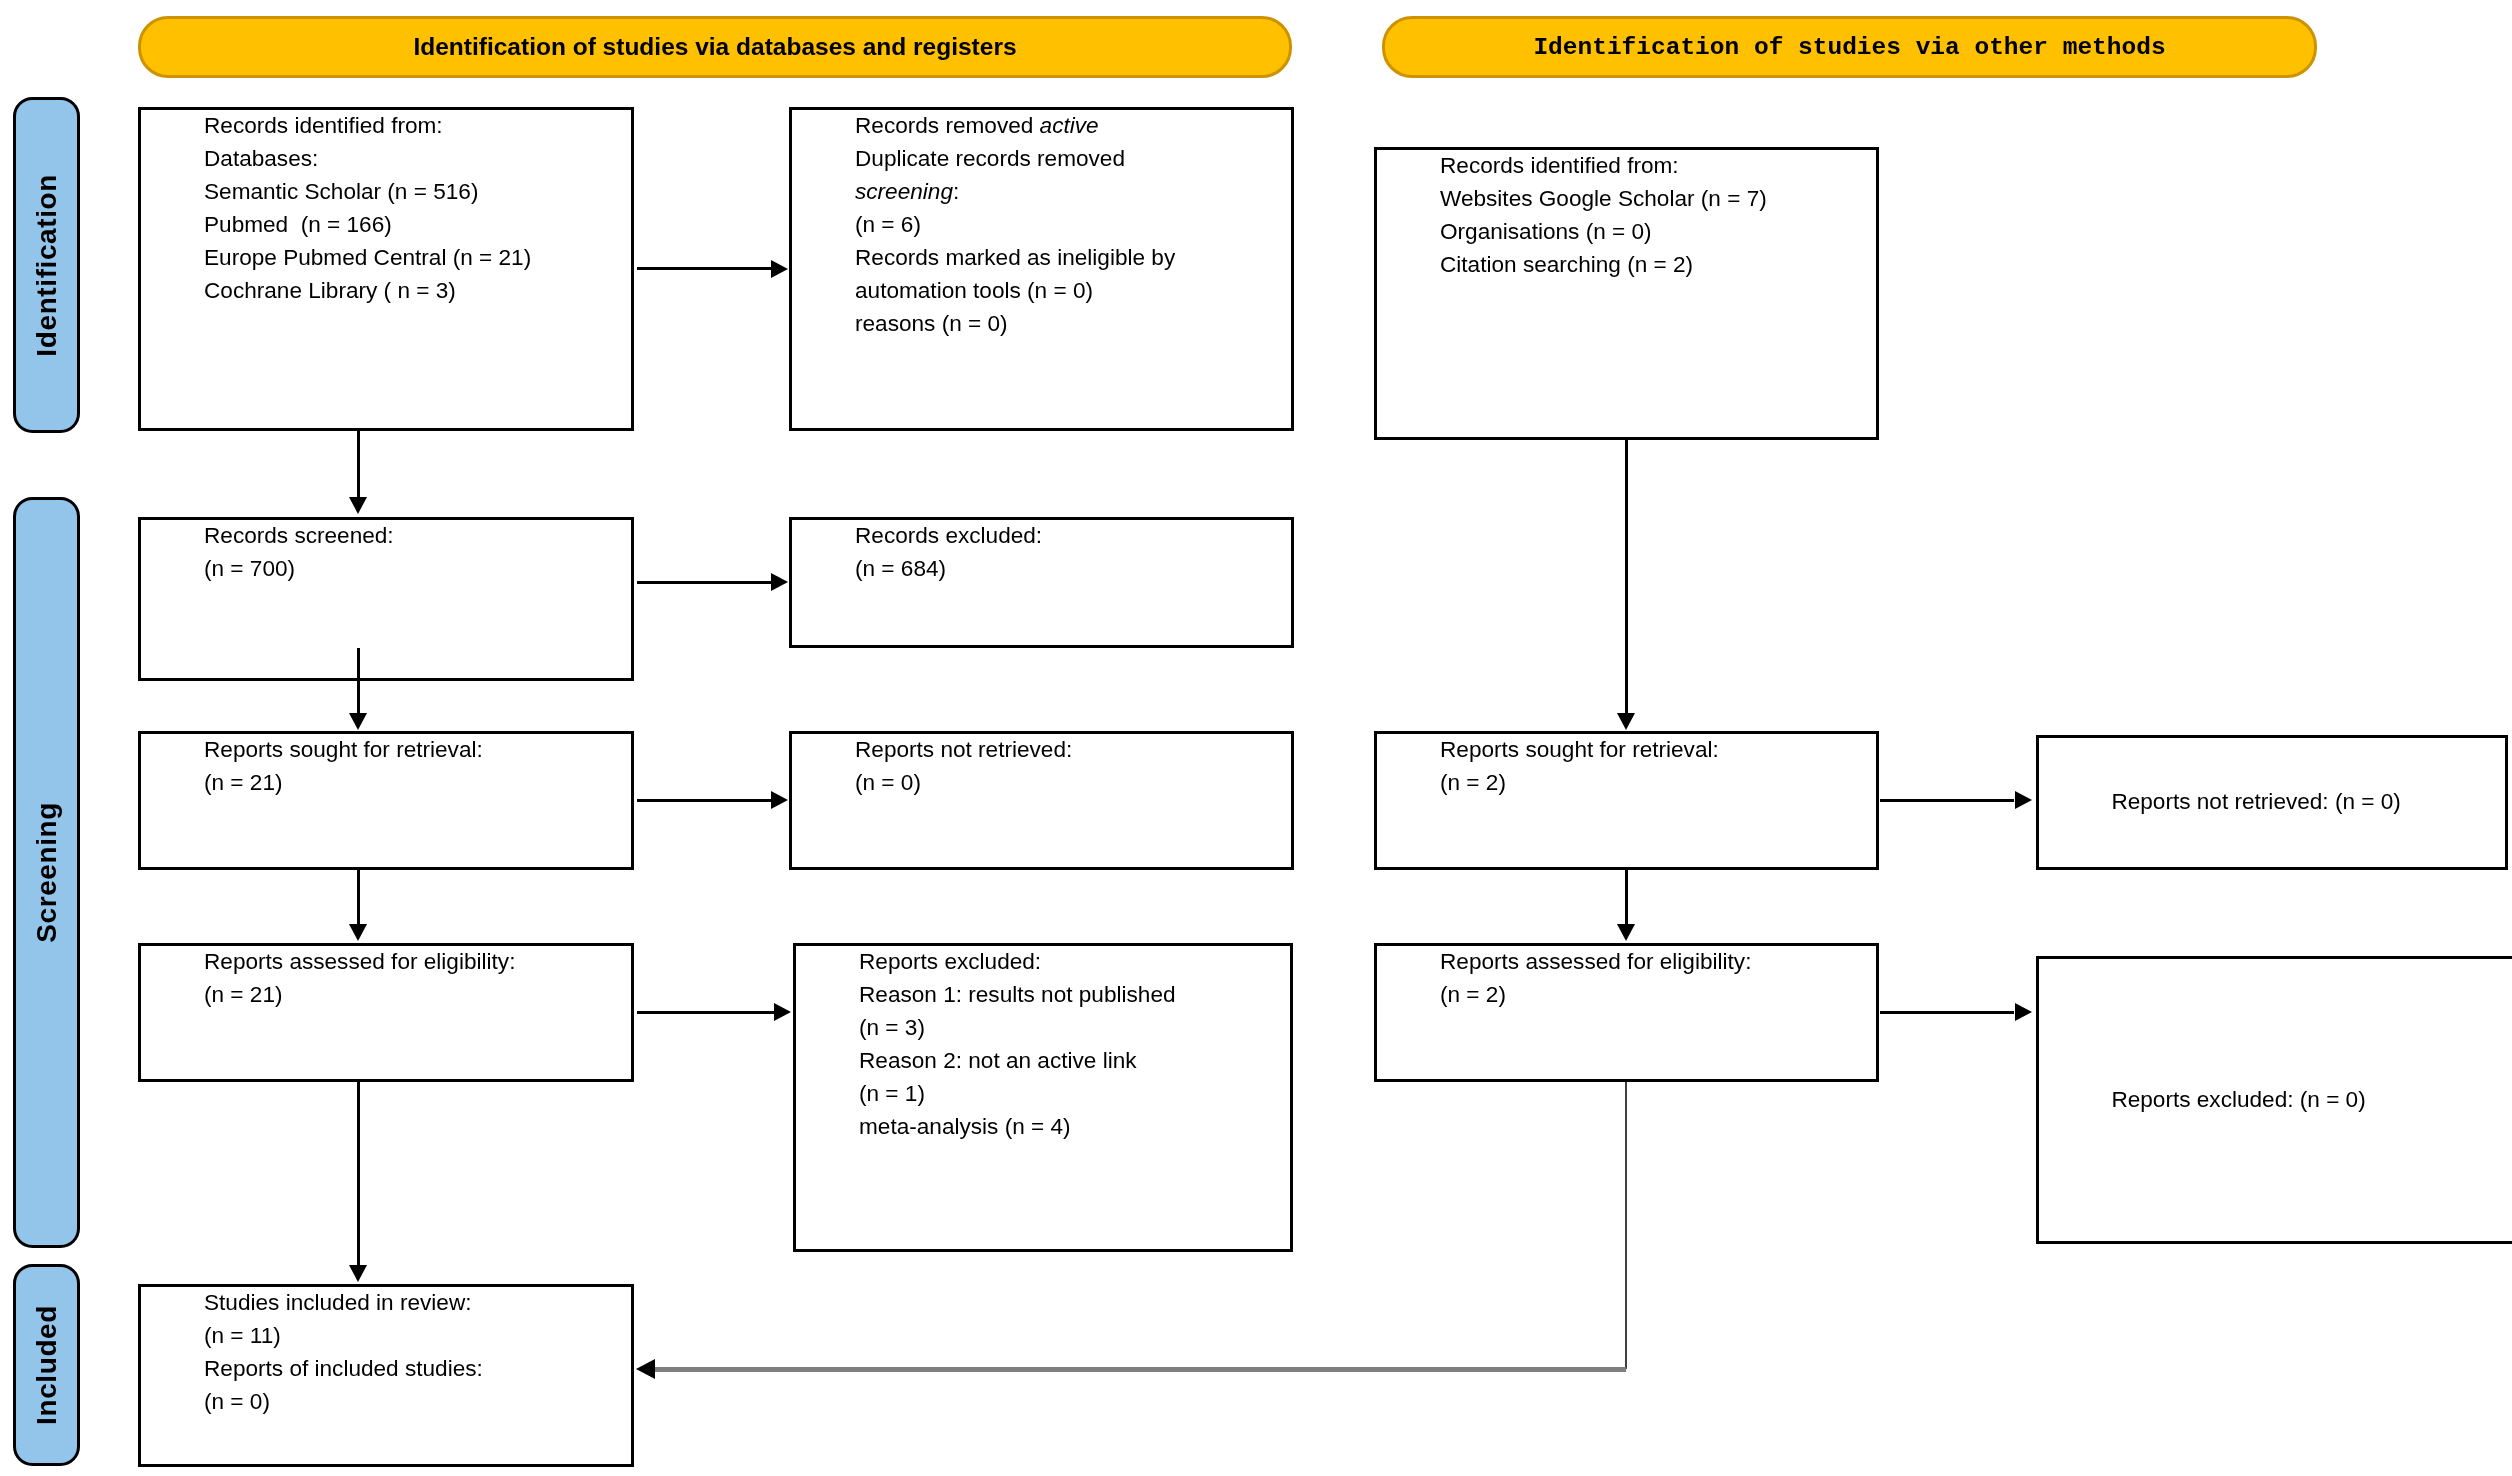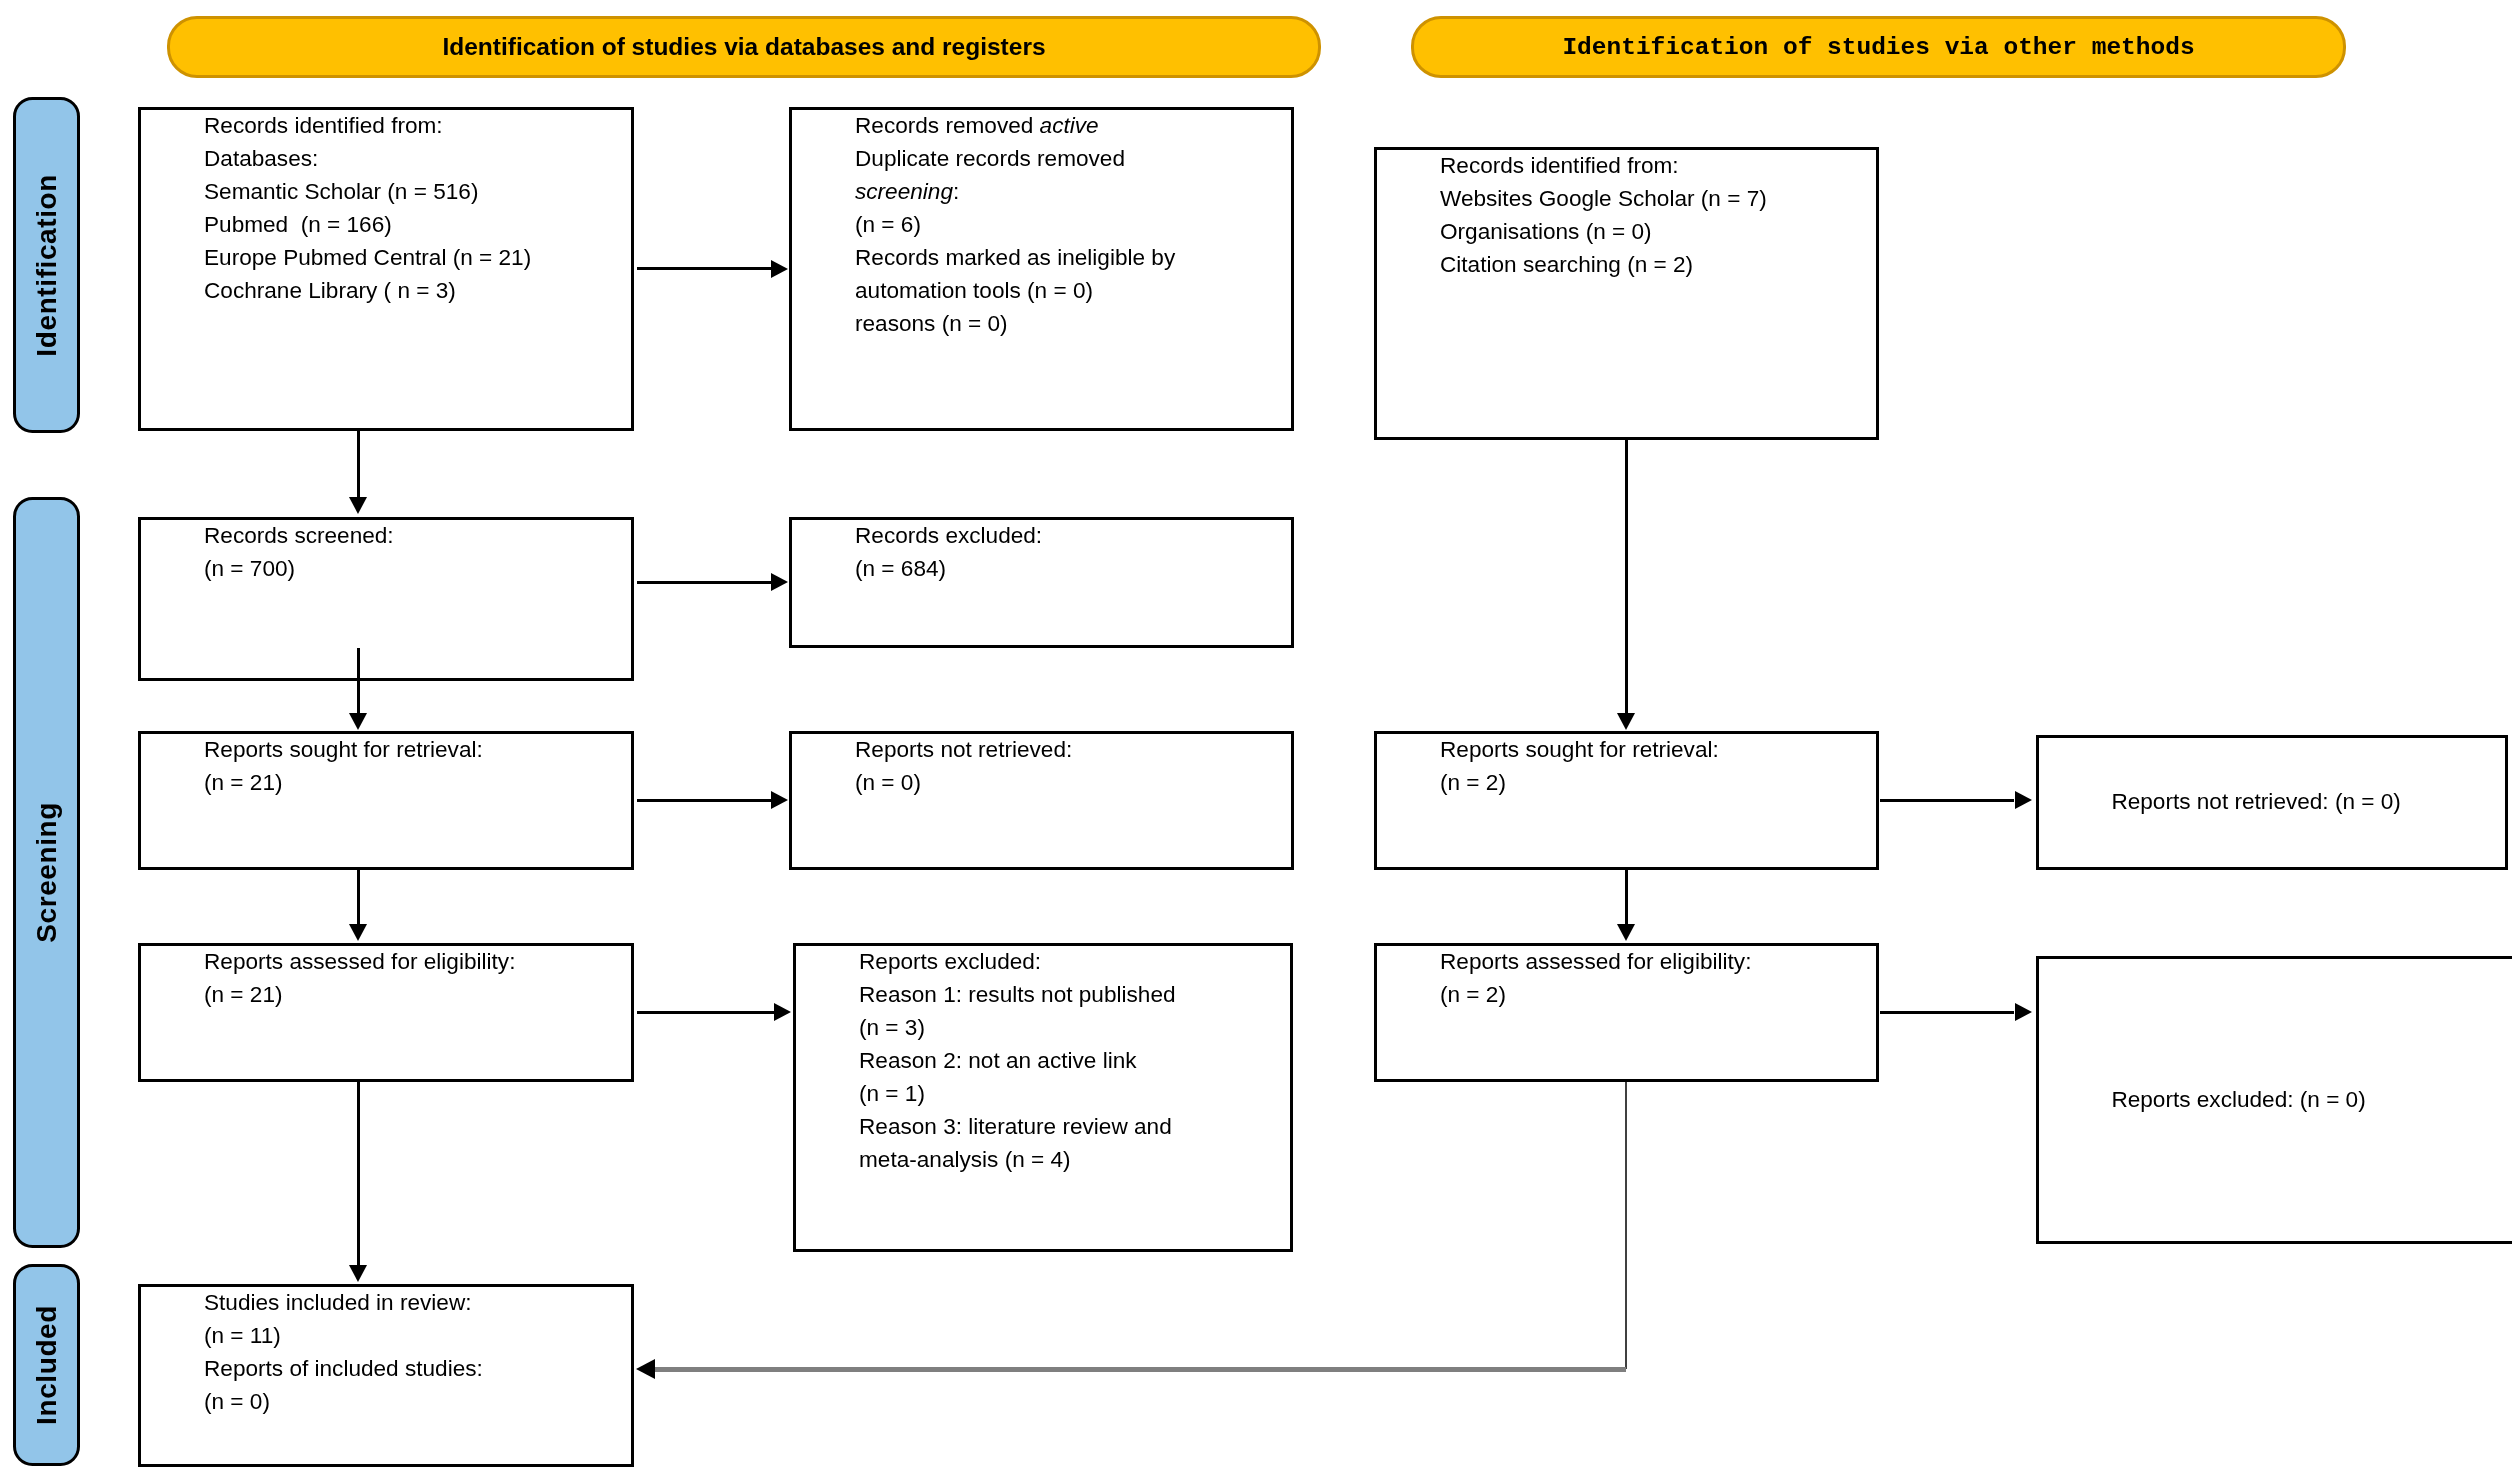--- a/index.html
+++ b/index.html
@@ -1,20 +1,20 @@
 <!DOCTYPE html>
 <html style="font-size:10.3px"><head>
 <meta charset="utf-8">
 <style>
   html,body{margin:0;padding:0;background:#fff;}
   .canvas{position:relative;width:2512px;height:1477px;background:#fff;overflow:hidden;
           font-family:"Liberation Sans",sans-serif;color:#000;}
   .banner{position:absolute;box-sizing:border-box;background:#FFC000;border:3.9px solid #CE9200;
           border-radius:30px;display:flex;align-items:center;justify-content:center;
-          font-size:24.5px;font-weight:bold;text-align:center;margin-left:29px;}
+          font-size:24.5px;font-weight:bold;text-align:center;}
   .stage{position:absolute;box-sizing:border-box;background:#92C5E9;border:3.2px solid #000;
          border-radius:19.4px;display:flex;align-items:center;justify-content:center;}
   .stage .vtxt{writing-mode:vertical-rl;transform:rotate(180deg);font-size:28px;font-weight:bold;
                letter-spacing:0.6px;white-space:nowrap;}
   .box{position:absolute;box-sizing:border-box;background:#fff;border:3.9px solid #000;
        font-size:22.6px;line-height:1.46;}
   .box .inner{padding:0 19.4px 13px 22px;margin-left:41px;}
   .pt-xl{padding-top:37px;}
   .pt-lg{padding-top:32px;}
   .pt-md{padding-top:27px;}
@@ -135,21 +135,20 @@
     </div>
   </div>
 
   <div class="box" style="left:793px;top:943px;width:500px;height:309px;">
     <div class="inner pt-sm">
       <div class="ln">Reports excluded:</div>
       <div class="ln">Reason 1: results not published</div>
       <div class="ln">(n = 3)</div>
       <div class="ln">Reason 2: not an active link</div>
       <div class="ln">(n = 1)</div>
-      <div class="ln">Reason 3: literature review and</div>
       <div class="ln">meta-analysis (n = 4)</div>
     </div>
   </div>
 
   <div class="box" style="left:1374px;top:943px;width:505px;height:139px;">
     <div class="inner pt-lg">
       <div class="ln">Reports assessed for eligibility:</div>
       <div class="ln">(n = 2)</div>
     </div>
   </div>

